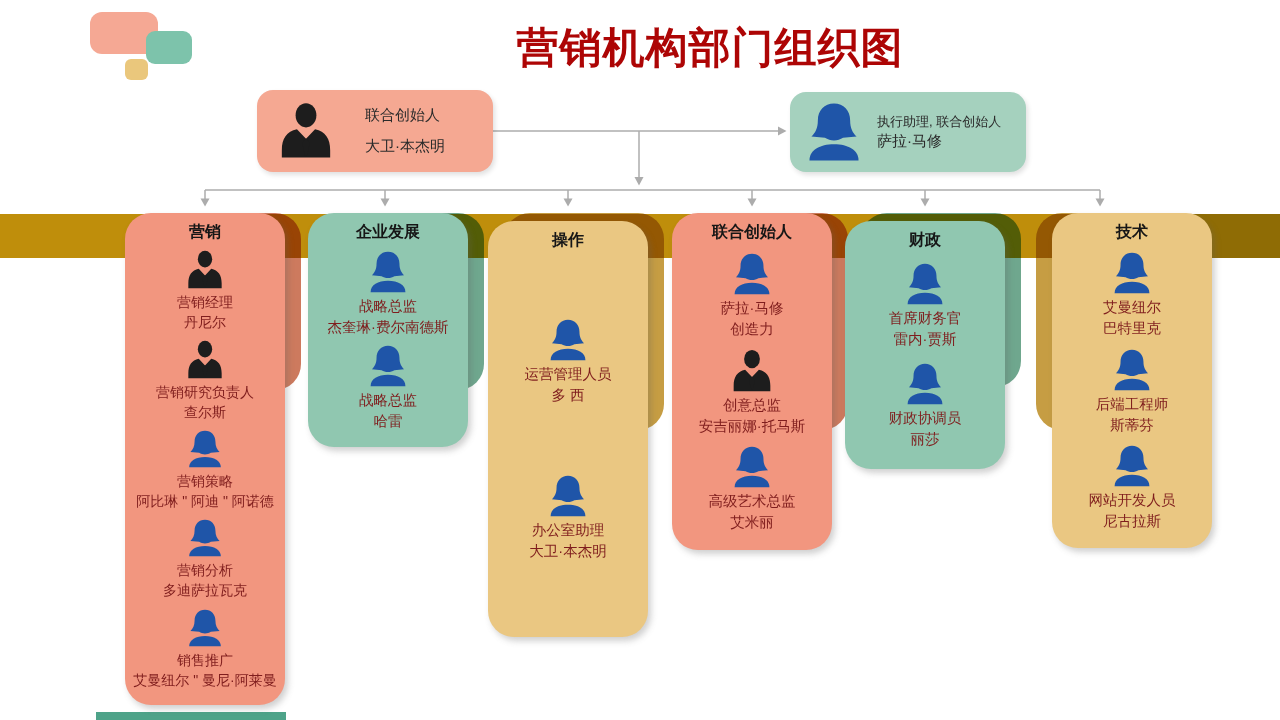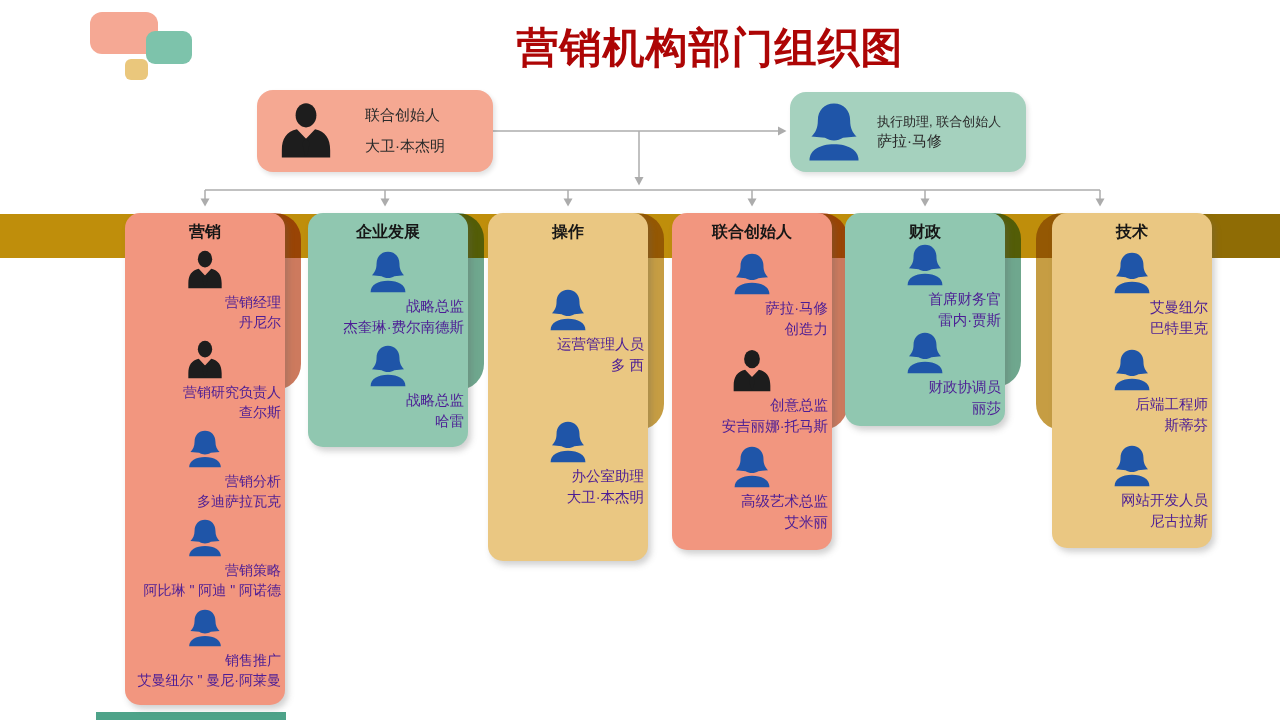--- a/index.html
+++ b/index.html
@@ -48,39 +48,39 @@
   .curl-green{background:#6FA78E;}
   .curl-tan{background:#C69D43;}
   #curl-0{left:141px;height:177px;}
   #curl-1{left:324px;height:177px;}
   #curl-2{left:504px;height:217px;}
   #curl-3{left:688px;height:217px;}
   #curl-4{left:861px;height:174px;}
   #curl-5{left:1036px;height:217px;}
 
   
-  .card{position:absolute;top:213px;width:160px;border-radius:15px;z-index:3;
+  .card{position:absolute;top:213px;width:160px;border-radius:26px;z-index:3;
         box-shadow:3px 4px 6px rgba(100,100,100,.30);
         display:flex;flex-direction:column;align-items:center;box-sizing:border-box;padding-top:9px;}
   .card-salmon{background:#F2967F;}
   .card-green{background:#90C7B0;}
   .card-tan{background:#EAC782;}
   #card-0{left:125px;height:492px;}
   #card-1{left:308px;height:234px;}
-  #card-2{left:488px;height:348px;}
+  #card-2{left:488px;height:416px;margin-top:8px;}
   #card-3{left:672px;height:337px;}
-  #card-4{left:845px;height:213px;}
+  #card-4{left:845px;height:248px;margin-top:8px;}
   #card-5{left:1020px;height:335px;margin-left:32px;}
   .dept-header{font-size:16px;font-weight:bold;color:#161616;}
   .members{display:flex;flex-direction:column;align-items:center;justify-content:space-evenly;
            flex:1;width:100%;padding-bottom:8px;}
   .member{display:flex;flex-direction:column;align-items:center;width:100%;}
   .p-icon{width:46px;height:44px;margin-bottom:2px;}
   #card-0 .p-icon{width:42px;height:40px;}
-  .m-line1,.m-line2{font-size:14.5px;color:#4c1d95;line-height:21px;text-align:right;width:152px;}
+  .m-line1,.m-line2{font-size:14.5px;color:#7f1d1d;line-height:21px;text-align:center;width:152px;}
   #card-0 .m-line1,#card-0 .m-line2{font-size:14px;line-height:20px;}
 
   .icon-male{fill:#1d1d1d;}
   .icon-female{fill:#1f55a8;}
 </style>
 </head>
 <body>
 
 <svg width="0" height="0" style="position:absolute" aria-hidden="true">
   <defs>
@@ -177,36 +177,36 @@
             <use href="#icon-male"></use>
           </svg>
     <div class="m-line1">营销研究负责人</div>
     <div class="m-line2">查尔斯</div>
   </div>
 
   <div class="member">
     <svg class="p-icon icon-female">
             <use href="#icon-female"></use>
           </svg>
+    <div class="m-line1">营销策略</div>
+    <div class="m-line2">阿比琳 " 阿迪 " 阿诺德</div>
+  </div>
+
+  <div class="member">
+    <svg class="p-icon icon-female">
+            <use href="#icon-female"></use>
+          </svg>
     <div class="m-line1">营销分析</div>
     <div class="m-line2">多迪萨拉瓦克</div>
   </div>
 
   <div class="member">
     <svg class="p-icon icon-female">
             <use href="#icon-female"></use>
           </svg>
-    <div class="m-line1">营销策略</div>
-    <div class="m-line2">阿比琳 " 阿迪 " 阿诺德</div>
-  </div>
-
-  <div class="member">
-    <svg class="p-icon icon-female">
-            <use href="#icon-female"></use>
-          </svg>
     <div class="m-line1">销售推广</div>
     <div class="m-line2">艾曼纽尔 " 曼尼·阿莱曼</div>
   </div>
 </div>
   </div>
   <div class="card card-green" id="card-1">
     <div class="dept-header">企业发展</div>
     <div class="members">
   <div class="member">
     <svg class="p-icon icon-female">

